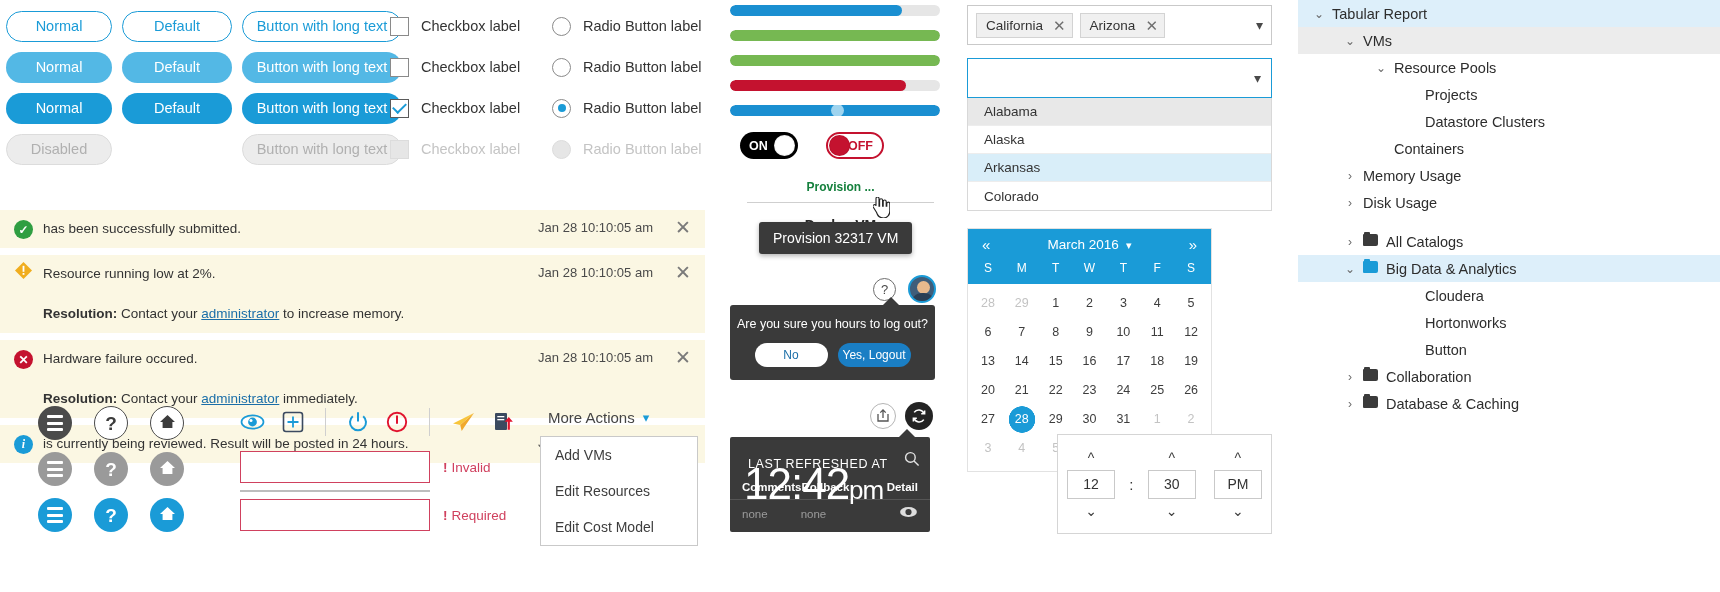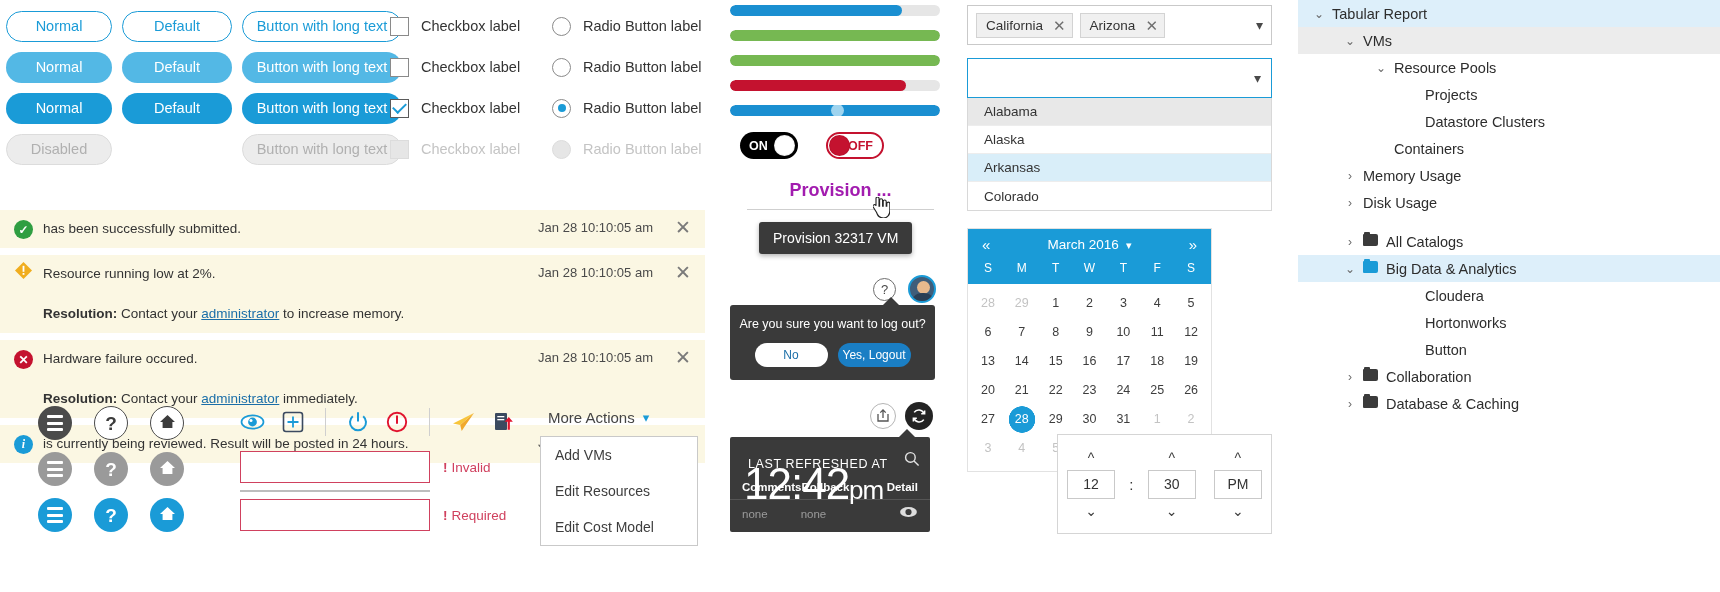--- a/index.html
+++ b/index.html
@@ -121,21 +121,21 @@
   .tg { width:58px; height:27px; border-radius:15px; display:flex; align-items:center; cursor:pointer;
         font-size:12.5px; font-weight:bold; position:relative; }
   .tg.on { background:#000000; color:#fff; justify-content:flex-start; padding-left:9px; }
   .tg.off{ background:#fff; border:2px solid #c4122f; color:#c4122f; justify-content:flex-end; padding-right:9px; }
   .tg .knob { position:absolute; width:21px; height:21px; border-radius:50%; background:#fff;
               border:1px solid rgba(0,0,0,.06); }
   .tg.on .knob { right:3px; }
   .tg.off .knob{ left:1px; background:#c4122f; }
 
   .prov { position:absolute; left:8px; top:180px; width:215px; }
-  .prov-title { text-align:center; font-size:18px; color:#a21caf; font-weight:bold; }
+  .prov-title { text-align:center; font-size:12px; color:#15803d; font-weight:bold; }
   .prov-line { border-bottom:1px solid #cfcfcf; margin:8px 14px 0 14px; }
   .prov-sub { text-align:center; font-size:14px; color:#2b2b2b; font-weight:bold; margin-top:14px; }
   .prov-cursor { position:absolute; left:140px; top:17px; font-size:19px; }
   .tipbox { position:absolute; left:26px; top:42px; background:#3a3a3a; color:#fff; font-size:14px;
             padding:8px 14px; border-radius:3px; white-space:nowrap; box-shadow:0 2px 5px rgba(0,0,0,.3); }
 
   .helpav { position:absolute; left:148px; top:275px; display:flex; align-items:center; gap:12px; }
   .help-c { width:23px; height:23px; border-radius:50%; border:1.4px solid #6e6e6e; color:#4a4a4a;
             font-size:13px; display:flex; align-items:center; justify-content:center; cursor:pointer; }
   .avatar { width:28px; height:28px; border-radius:50%; background:#3f5d7a; border:2px solid #1a9bd7;
@@ -508,21 +508,21 @@
     </div>
     <div class="tipbox">Provision 32317 VM</div>
   </div>
 
   <div class="helpav">
     <div class="help-c">?</div>
     <div class="avatar"></div>
   </div>
 
   <div class="logout">
-    <div class="lg-q">Are you sure you want to log out?</div>
+    <div class="lg-q">Are you sure you hours to log out?</div>
     <div class="lg-btns">
       <div class="lg-btn no">No</div>
       <div class="lg-btn yes">Yes, Logout</div>
     </div>
   </div>
 
   <div class="refresh-icons">
     <div class="ri-out">
       <svg width="14" height="14" viewBox="0 0 14 14">
           <path d="M2 5v7h10V5" fill="none" stroke="#555" stroke-width="1.3"></path>

